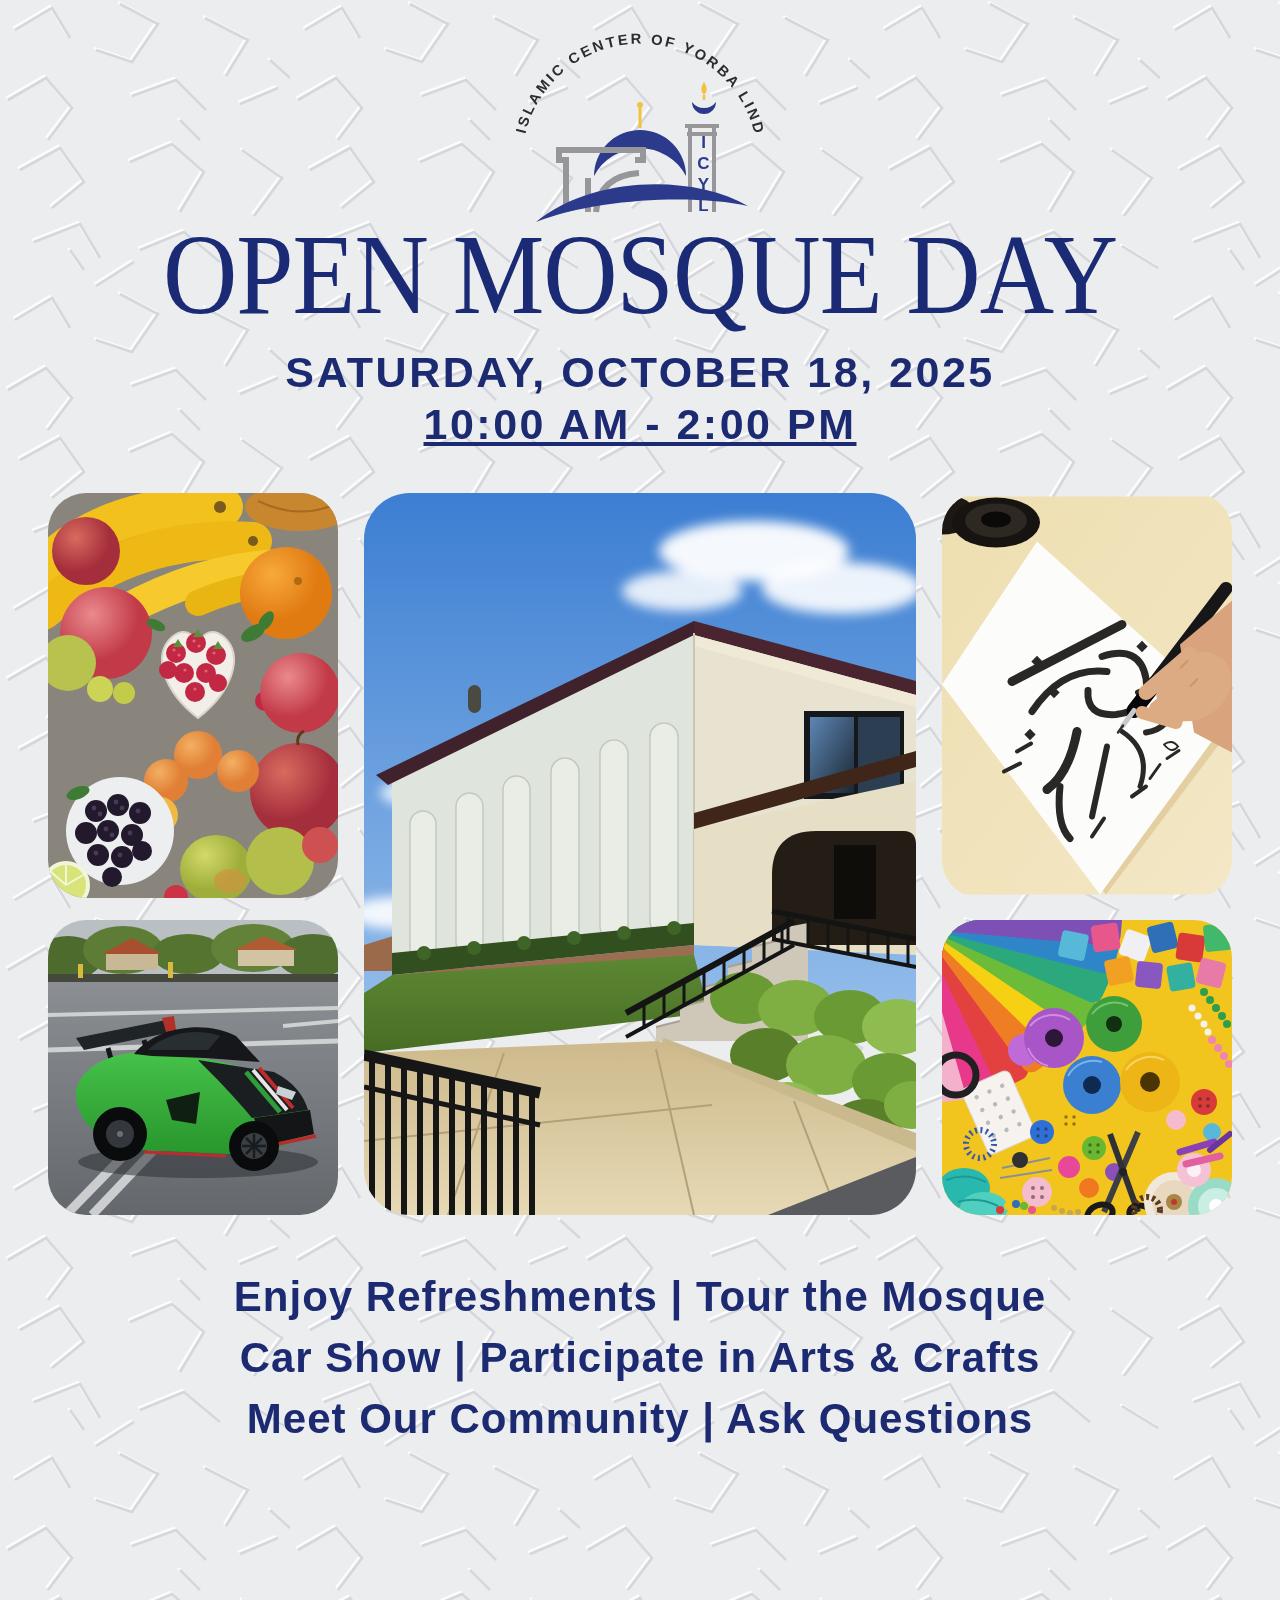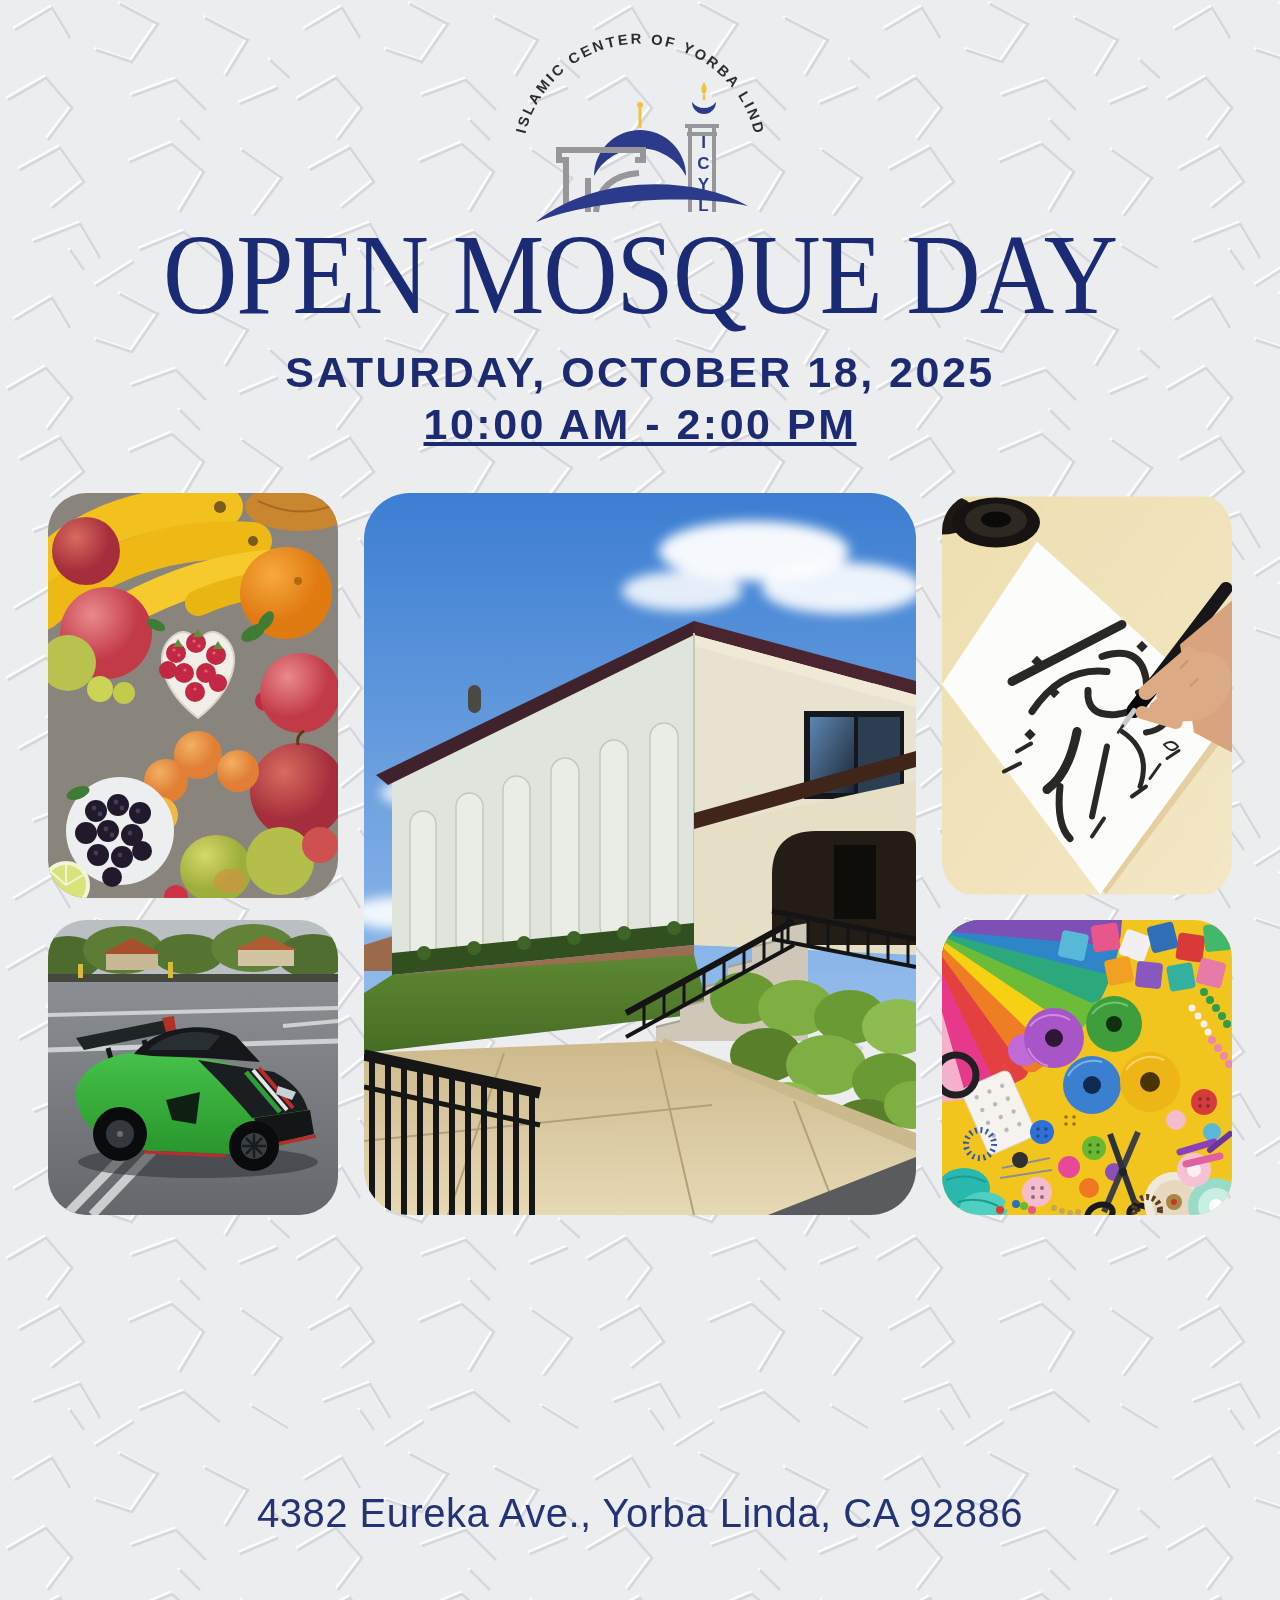--- a/index.html
+++ b/index.html
@@ -705,16 +705,20 @@
         <g fill="#caa64a">
             <circle cx="112" cy="288" r="3"></circle>
             <circle cx="120" cy="291" r="3"></circle>
             <circle cx="128" cy="293" r="3"></circle>
             <circle cx="136" cy="292" r="3"></circle>
           </g>
       </svg>
     </figure>
   </div>
 
-
-  <div class="layer address-line">4382 Eureka Ave., Yorba Linda, CA 92886</div>
+  <div class="layer features">
+    <p>Enjoy Refreshments | Tour the Mosque</p>
+    <p>Car Show | Participate in Arts &amp; Crafts</p>
+    <p>Meet Our Community | Ask Questions</p>
+  </div>
+
 
 </div>
 
 </body></html>

